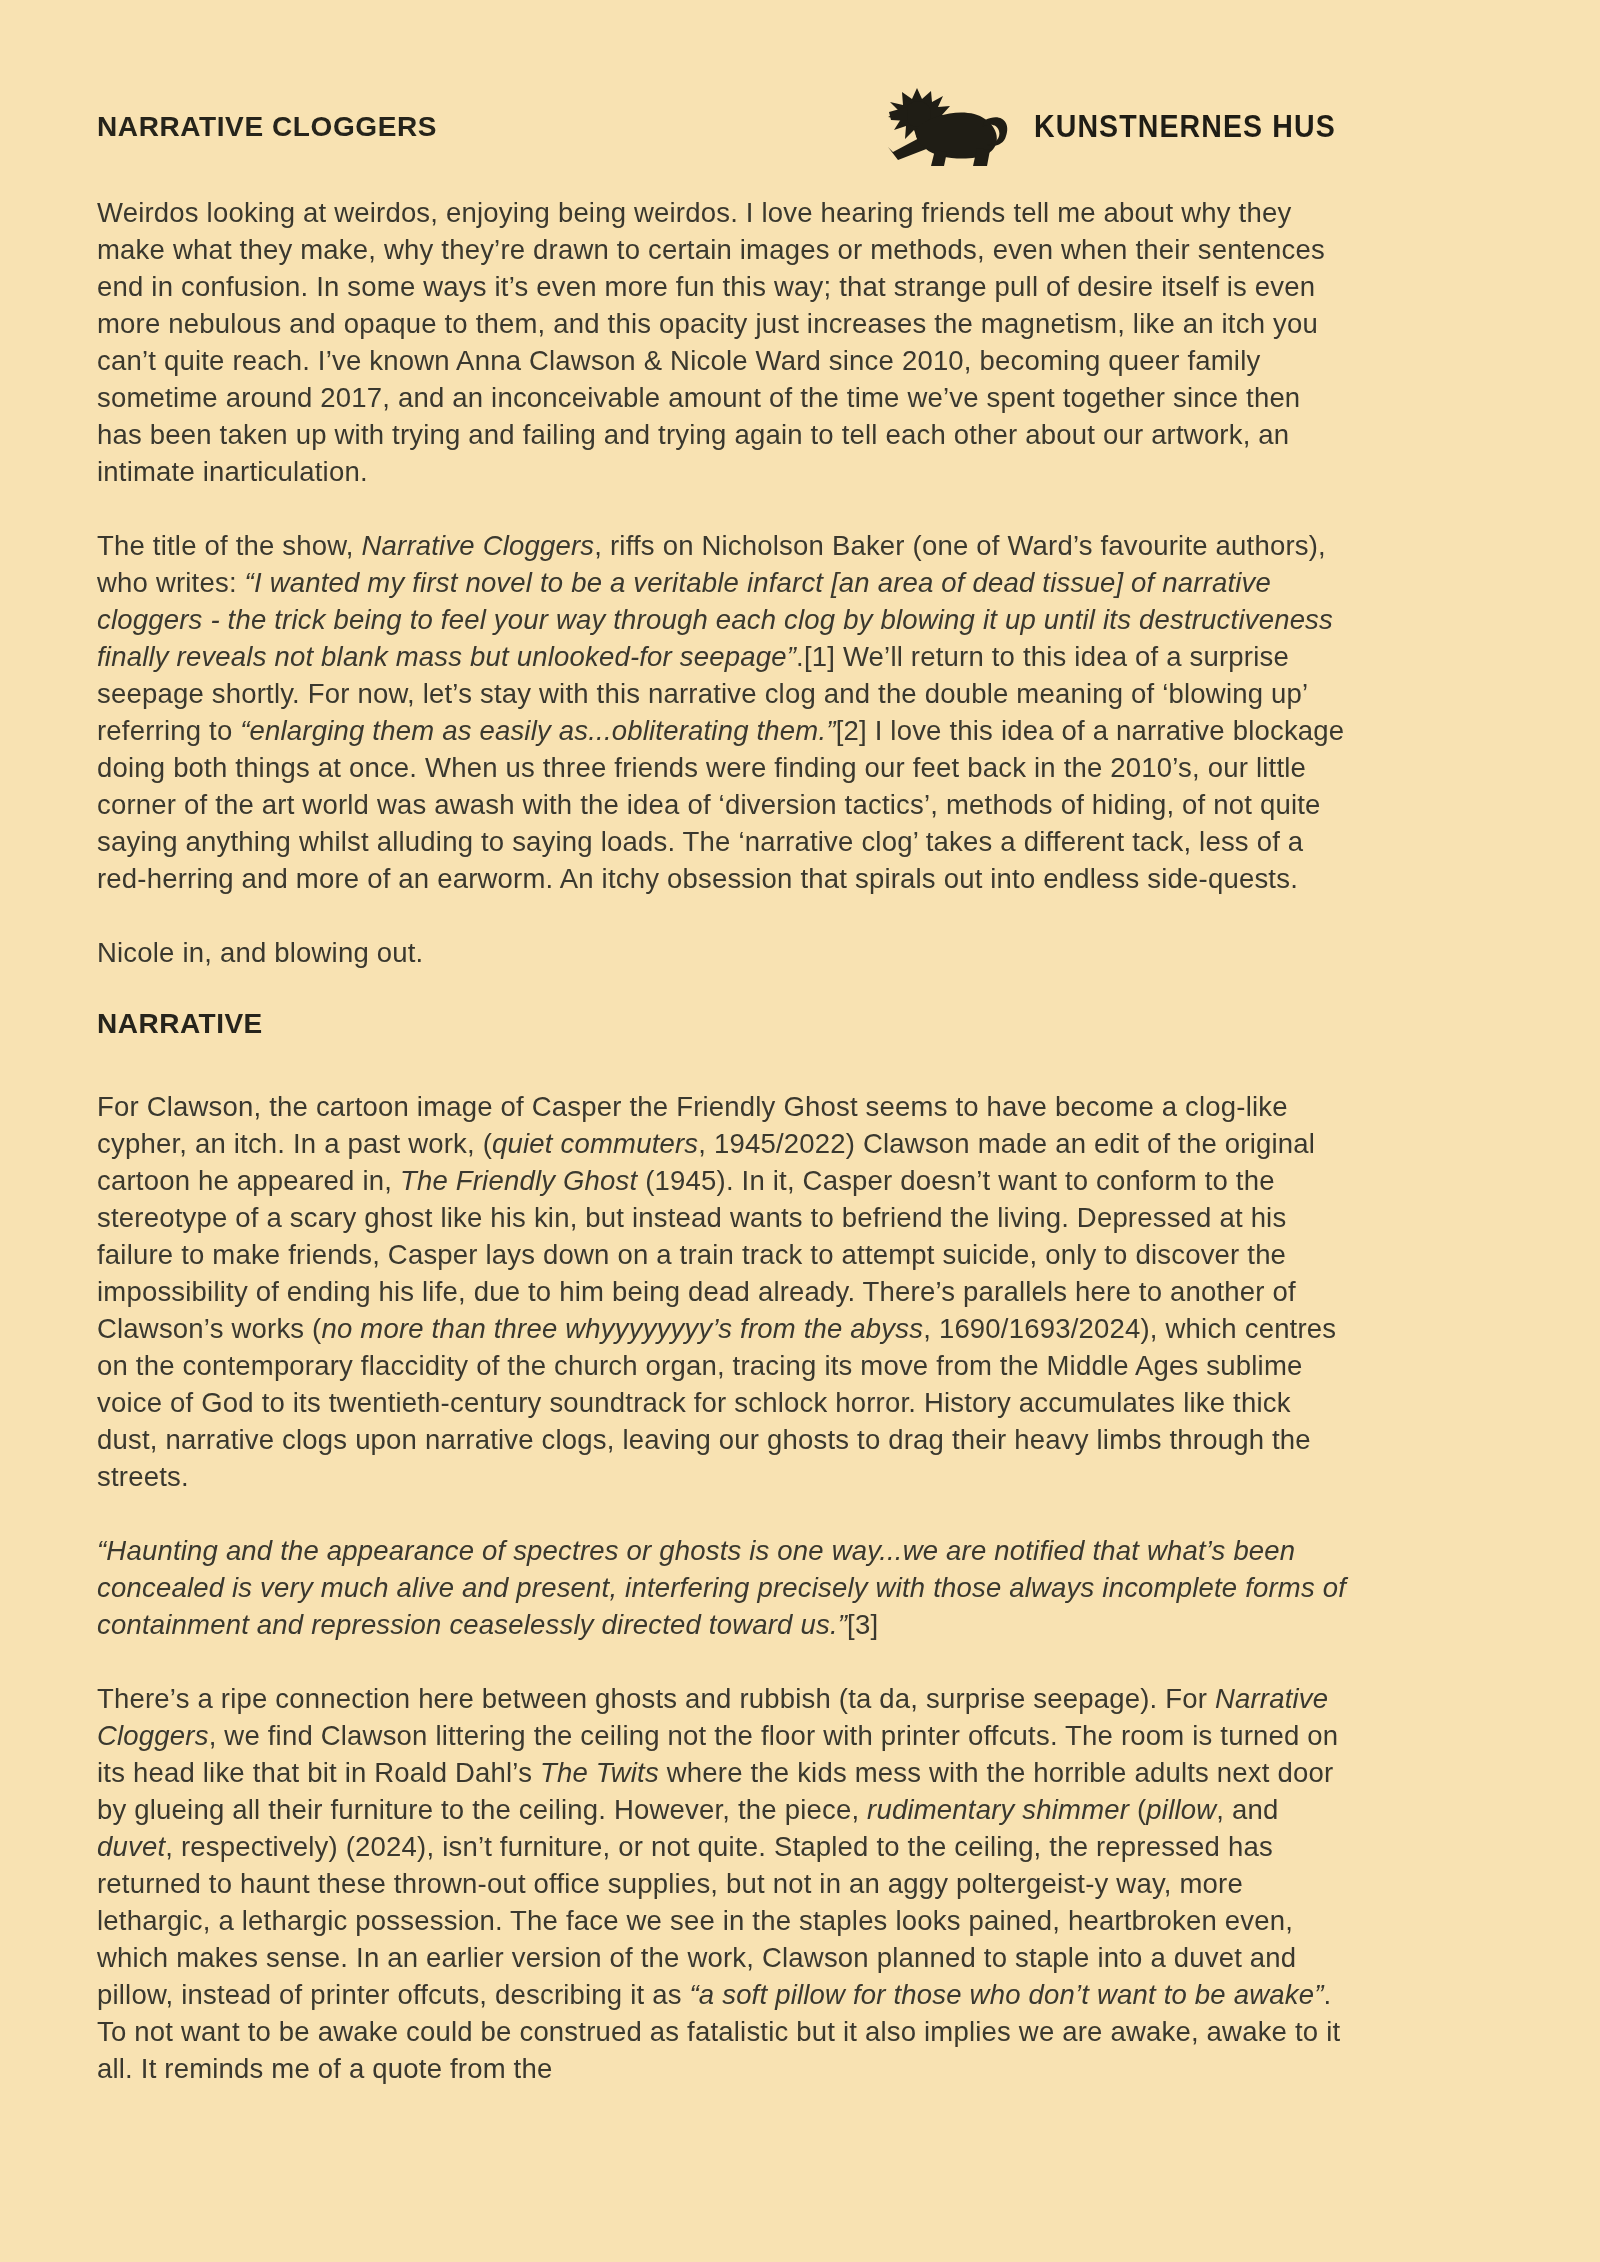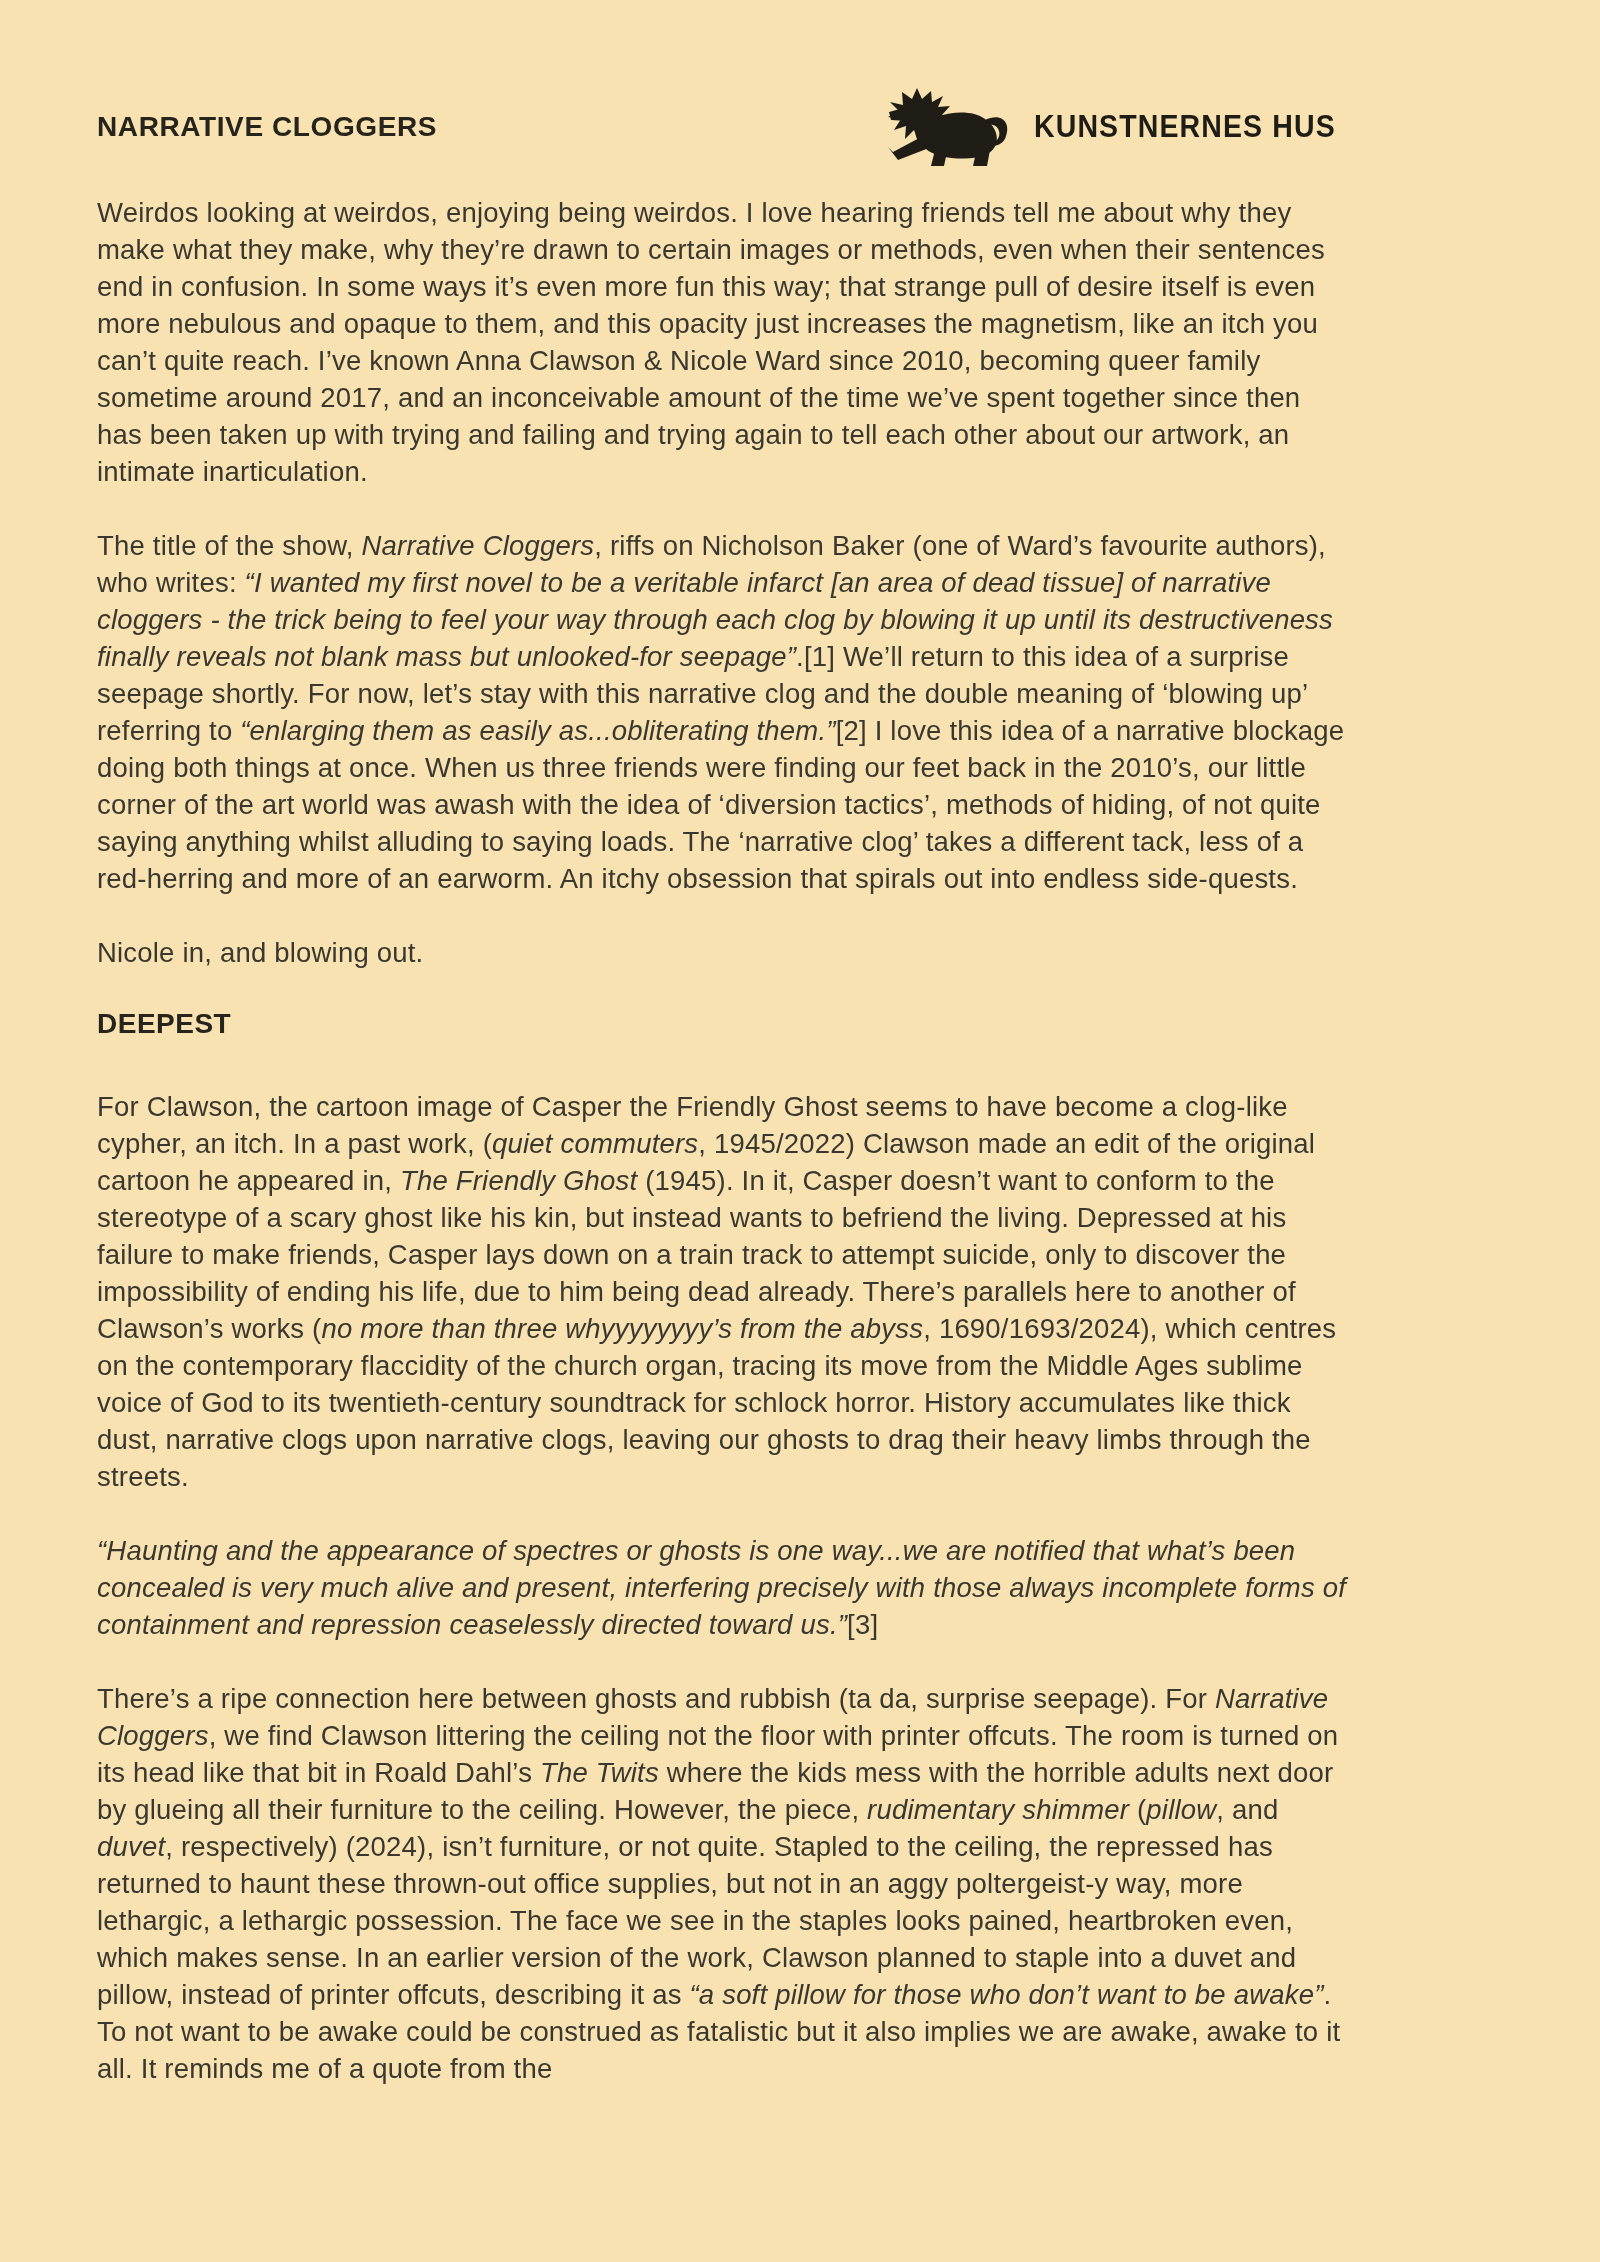--- a/index.html
+++ b/index.html
@@ -104,19 +104,19 @@
       </span>
       <span class="wordmark">KUNSTNERNES HUS</span>
     </div>
   </header>
 
 
   <main id="article-body">
       <p><span>Weirdos looking at weirdos, enjoying being weirdos. I love hearing friends tell me about why they make what they make, why they’re drawn to certain images or methods, even when their sentences end in confusion. In some ways it’s even more fun this way; that strange pull of desire itself is even more nebulous and opaque to them, and this opacity just increases the magnetism, like an itch you can’t quite reach. I’ve known Anna Clawson &amp; Nicole Ward since 2010, becoming queer family sometime around 2017, and an inconceivable amount of the time we’ve spent together since then has been taken up with trying and failing and trying again to tell each other about our artwork, an intimate inarticulation.</span></p>
       <p><span>The title of the show, </span><span class="it">Narrative Cloggers</span><span>, riffs on Nicholson Baker (one of Ward’s favourite authors), who writes: </span><span class="it">“I wanted my first novel to be a veritable infarct [an area of dead tissue] of narrative cloggers - the trick being to feel your way through each clog by blowing it up until its destructiveness finally reveals not blank mass but unlooked-for seepage”</span><span>.[1] We’ll return to this idea of a surprise seepage shortly. For now, let’s stay with this narrative clog and the double meaning of ‘blowing up’ referring to </span><span class="it">“enlarging them as easily as...obliterating them.”</span><span>[2] I love this idea of a narrative blockage doing both things at once. When us three friends were finding our feet back in the 2010’s, our little corner of the art world was awash with the idea of ‘diversion tactics’, methods of hiding, of not quite saying anything whilst alluding to saying loads. The ‘narrative clog’ takes a different tack, less of a red-herring and more of an earworm. An itchy obsession that spirals out into endless side-quests.</span></p>
       <p><span>Nicole in, and blowing out.</span></p>
-      <h2><span>DEEPEST</span></h2>
+      <h2><span>NARRATIVE</span></h2>
       <p><span>For Clawson, the cartoon image of Casper the Friendly Ghost seems to have become a clog-like cypher, an itch. In a past work, (</span><span class="it">quiet commuters</span><span>, 1945/2022) Clawson made an edit of the original cartoon he appeared in, </span><span class="it">The Friendly Ghost</span><span> (1945). In it, Casper doesn’t want to conform to the stereotype of a scary ghost like his kin, but instead wants to befriend the living. Depressed at his failure to make friends, Casper lays down on a train track to attempt suicide, only to discover the impossibility of ending his life, due to him being dead already. There’s parallels here to another of Clawson’s works (</span><span class="it">no more than three whyyyyyyyy’s from the abyss</span><span>, 1690/1693/2024), which centres on the contemporary flaccidity of the church organ, tracing its move from the Middle Ages sublime voice of God to its twentieth-century soundtrack for schlock horror. History accumulates like thick dust, narrative clogs upon narrative clogs, leaving our ghosts to drag their heavy limbs through the streets.</span></p>
       <p><span class="it">“Haunting and the appearance of spectres or ghosts is one way...we are notified that what’s been concealed is very much alive and present, interfering precisely with those always incomplete forms of containment and repression ceaselessly directed toward us.”</span><span>[3]</span></p>
       <p><span>There’s a ripe connection here between ghosts and rubbish (ta da, surprise seepage). For </span><span class="it">Narrative Cloggers</span><span>, we find Clawson littering the ceiling not the floor with printer offcuts. The room is turned on its head like that bit in Roald Dahl’s </span><span class="it">The Twits</span><span> where the kids mess with the horrible adults next door by glueing all their furniture to the ceiling. However, the piece, </span><span class="it">rudimentary shimmer</span><span> (</span><span class="it">pillow</span><span>, and </span><span class="it">duvet</span><span>, respectively) (2024), isn’t furniture, or not quite. Stapled to the ceiling, the repressed has returned to haunt these thrown-out office supplies, but not in an aggy poltergeist-y way, more lethargic, a lethargic possession. The face we see in the staples looks pained, heartbroken even, which makes sense. In an earlier version of the work, Clawson planned to staple into a duvet and pillow, instead of printer offcuts, describing it as </span><span class="it">“a soft pillow for those who don’t want to be awake”</span><span>. To not want to be awake could be construed as fatalistic but it also implies we are awake, awake to it all. It reminds me of a quote from the</span></p>
     </main>
 
 </div>
 
 </body></html>

